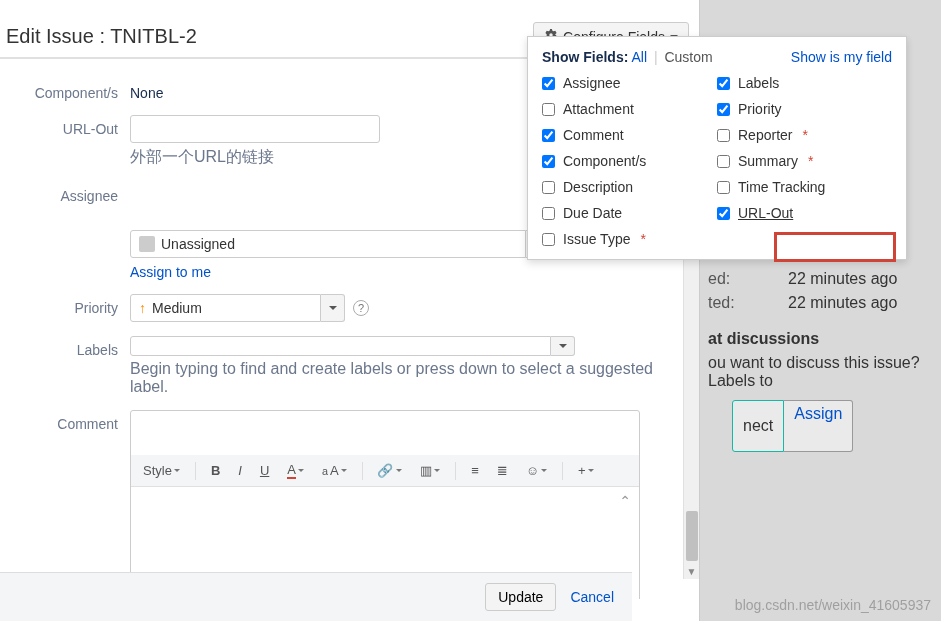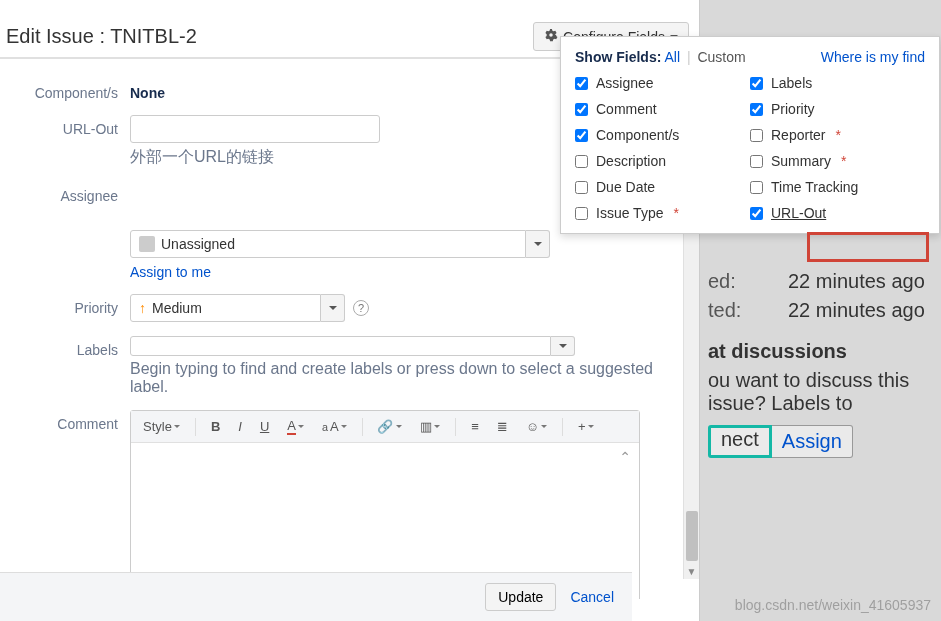--- a/index.html
+++ b/index.html
@@ -10,72 +10,72 @@
   .header { display: flex; align-items: center; justify-content: space-between; padding: 22px 10px 6px 6px; border-bottom: 2px solid #e0e0e0; }
   .title { font-size: 20px; color: #333; font-weight: normal; }
   .configure-btn { display: inline-flex; align-items: center; gap: 5px; background: #f4f4f4; border: 1px solid #ccc; border-radius: 3px; padding: 5px 10px; font-size: 14px; color: #333; cursor: pointer; }
   .gear-icon svg { width: 14px; height: 14px; fill: #555; }
   .caret { width: 0; height: 0; border-left: 4px solid transparent; border-right: 4px solid transparent; border-top: 4px solid #555; }
 
   .form-area { padding: 20px 0 0 0; height: 540px; overflow-y: auto; }
   .row { display: flex; margin-bottom: 6px; }
   .label-col { width: 130px; text-align: right; padding-right: 12px; padding-top: 6px; color: #6b778c; font-size: 14px; }
   .field-col { flex: 1; padding-right: 20px; }
-  .static-val { padding-top: 6px; font-weight: bold; color: #172b4d; }
+  .static-val { padding-top: 6px; font-weight: normal; color: #172b4d; }
 
   .text-input { width: 250px; border: 1px solid #ccc; border-radius: 3px; padding: 5px 6px; font-size: 14px; }
   .hint { color: #6b778c; font-size: 16px; margin-top: 4px; }
 
   .select { display: flex; }
   .select-box { background: #fff; border: 1px solid #ccc; border-radius: 3px 0 0 3px; padding: 5px 8px; display: flex; align-items: center; gap: 6px; flex: 1; }
   .select-caret-btn { border: 1px solid #ccc; border-left: none; border-radius: 0 3px 3px 0; background: #f4f4f4; width: 24px; display: flex; align-items: center; justify-content: center; cursor: pointer; }
   .assignee-w { width: 420px; margin-top: 48px; }
   .priority-w { width: 215px; }
   .labels-w { width: 445px; }
   .avatar-icon { width: 16px; height: 16px; background: #ccc; display: inline-block; border-radius: 2px; }
   .link { color: #0052cc; cursor: pointer; }
   .link-sm { font-size: 14px; margin-top: 6px; display: inline-block; }
   .help-icon { display: inline-flex; align-items: center; justify-content: center; width: 16px; height: 16px; border: 1px solid #aaa; border-radius: 50%; color: #777; font-size: 11px; margin-left: 8px; }
   .prio-arrow { color: #ff8b00; font-weight: bold; }
 
   .editor { border: 1px solid #ccc; border-radius: 3px; width: 510px; }
-  .toolbar { display: flex; align-items: center; gap: 6px; padding: 4px 6px; border-bottom: 1px solid #e0e0e0; background: #f4f5f7; flex-wrap: wrap; }
+  .toolbar { display: flex; align-items: center; gap: 6px; padding: 4px 6px; border-bottom: 1px solid #e0e0e0; background: #f4f5f7; flex-wrap: wrap; margin-top: 44px; }
   .tbtn { padding: 3px 6px; color: #555; cursor: pointer; border-radius: 3px; font-size: 13px; display: inline-flex; align-items: center; gap: 2px; }
   .sep { width: 1px; height: 18px; background: #ddd; margin: 0 3px; }
   .sm-caret { width: 0; height: 0; border-left: 3px solid transparent; border-right: 3px solid transparent; border-top: 3px solid #777; }
   .editor-body { height: 180px; position: relative; }
   .collapse-icon { position: absolute; top: 6px; right: 8px; color: #999; font-size: 14px; cursor: pointer; }
 
   .footer { position: absolute; bottom: 0; left: 0; right: 0; border-top: 1px solid #ddd; background: #f4f5f7; padding: 10px 18px; display: flex; justify-content: flex-end; align-items: center; gap: 14px; width: 632px; }
   .update-btn { background: #f4f4f4; border: 1px solid #ccc; border-radius: 3px; padding: 5px 12px; font-size: 14px; cursor: pointer; }
   .cancel-link { color: #0052cc; cursor: pointer; }
 
   
-  .popup { position: absolute; top: 36px; left: 560px; width: 380px; background: #fff; border: 1px solid #ccc; box-shadow: 0 3px 8px rgba(0,0,0,0.15); z-index: 20; padding-bottom: 12px; }
+  .popup { position: absolute; top: 36px; left: 527px; width: 380px; background: #fff; border: 1px solid #ccc; box-shadow: 0 3px 8px rgba(0,0,0,0.15); z-index: 20; padding-bottom: 12px; }
   .popup-head { display: flex; justify-content: space-between; padding: 12px 14px 10px; font-size: 14px; }
   .sfl { color: #172b4d; }
   .tablink { color: #0052cc; cursor: pointer; }
   .tabsep { color: #ccc; margin: 0 3px; }
   .tabcur { color: #555; }
   .wim { color: #0052cc; cursor: pointer; }
   .cols { display: flex; padding: 0 14px; }
   .col { flex: 1; display: flex; flex-direction: column; gap: 10px; }
   .chkrow { display: flex; align-items: center; gap: 8px; font-size: 14px; }
   .chkrow input { width: 13px; height: 13px; }
   .req { color: #d04437; margin-left: 2px; }
   .hl { border: 3px solid #d04437; position: absolute; right: 10px; top: 195px; width: 122px; height: 30px; pointer-events: none; }
   .underline { text-decoration: underline; }
 
   
-  .bg { position: absolute; top: 0; left: 700px; width: 241px; height: 621px; background: rgba(0,0,0,0.15); z-index: 1; padding-top: 270px; padding-left: 8px; font-size: 20px; color: #333; }
+  .bg { position: absolute; top: 0; left: 700px; width: 241px; height: 621px; background: rgba(0,0,0,0.15); z-index: 1; padding-top: 270px; padding-left: 8px; font-size: 16px; color: #333; }
   .bgrow { display: flex; gap: 30px; margin-bottom: 6px; }
   .bglbl { width: 50px; color: #555; }
   .bgh { font-weight: bold; margin-top: 18px; margin-bottom: 6px; }
   .bgbtns { display: flex; gap: 0; margin-top: 10px; }
-  .bgbtn1 { border: 3px solid #14b8a6; background: #eaeaea; padding: 0 10px; border-radius: 3px 0 0 3px; cursor: pointer; }
+  .bgbtn1 { border: 1px solid #14b8a6; background: #eaeaea; padding: 16px 10px; border-radius: 3px 0 0 3px; cursor: pointer; margin-left: 24px; }
   .bgbtn2 { border: 1px solid #999; border-left: none; background: #eaeaea; padding: 4px 10px; border-radius: 0 3px 3px 0; color: #0052cc; cursor: pointer; }
 
   .watermark { position: absolute; bottom: 8px; right: 10px; color: rgba(120,120,120,0.6); font-size: 14px; z-index: 30; pointer-events: none; }
 
   .scrollbar-v { position: absolute; right: 0; top: 36px; bottom: 42px; width: 16px; background: #f0f0f0; border-left: 1px solid #e0e0e0; }
   .sb-thumb { width: 12px; margin: 2px auto; height: 50px; background: #c0c0c0; border-radius: 2px; }
   .sb-arrow { text-align: center; font-size: 10px; color: #888; padding: 2px 0; }
 </style>
 </head>
 <body>
@@ -213,27 +213,31 @@
 </div>
 
 <div class="popup">
   <div class="popup-head">
     <div>
       <span class="sfl"><b>Show Fields:</b></span>
       <span class="tablink">All</span>
       <span class="tabsep">|</span>
       <span class="tabcur">Custom</span>
     </div>
-    <span class="wim">Where is my find</span>
+    <span class="wim">Show is my field</span>
   </div>
   <div class="cols">
     <div class="col" id="col-left">
         <label class="chkrow">
           <input type="checkbox" checked="" style="">
           <span>Assignee</span>
+        </label>
+        <label class="chkrow">
+          <input type="checkbox" style="">
+          <span>Attachment</span>
         </label>
         <label class="chkrow">
           <input type="checkbox" checked="" style="">
           <span>Comment</span>
         </label>
         <label class="chkrow">
           <input type="checkbox" checked="" style="">
           <span>Component/s</span>
         </label>
         <label class="chkrow">

